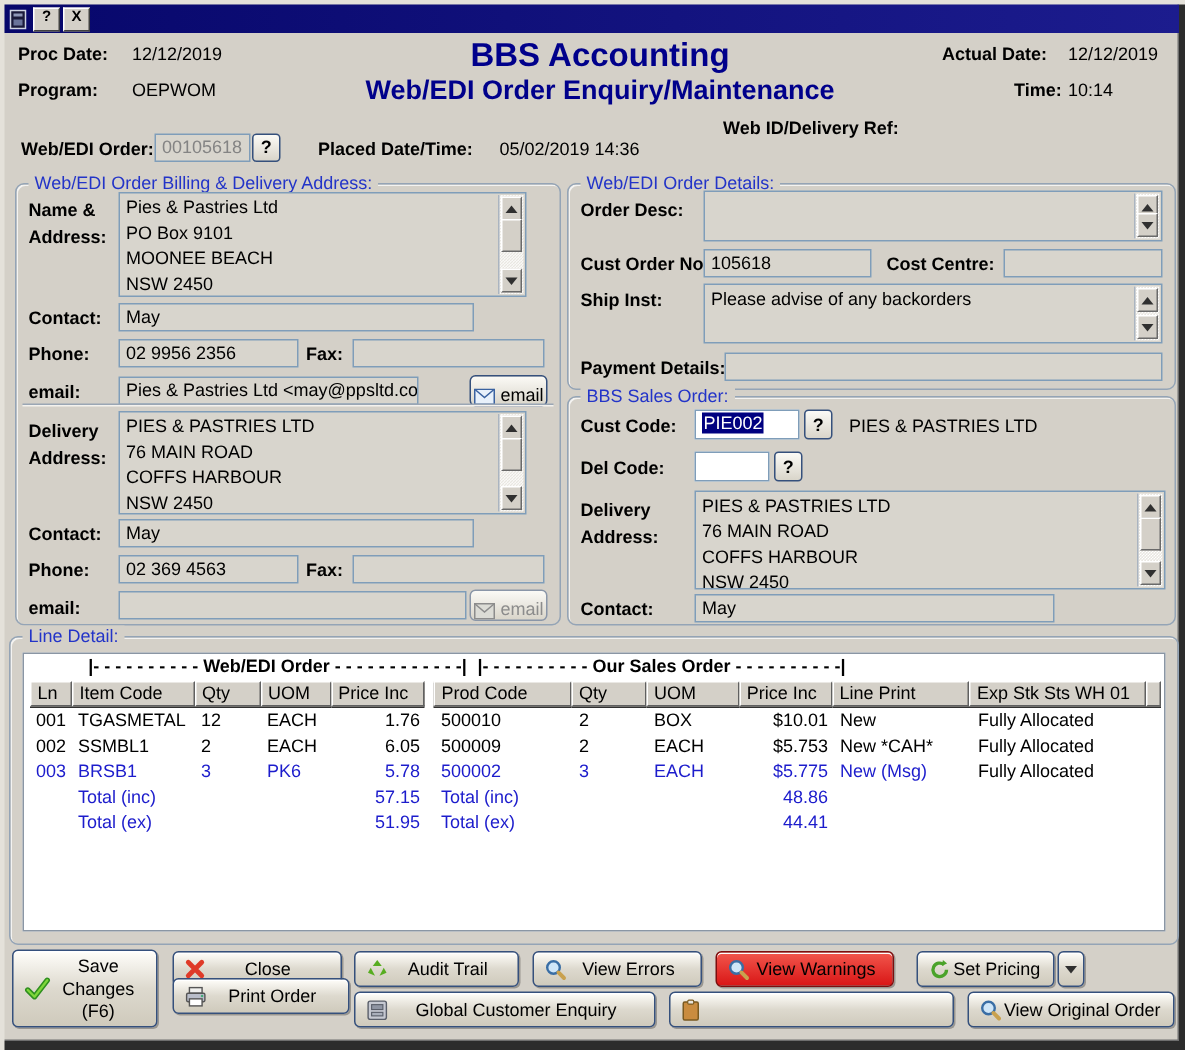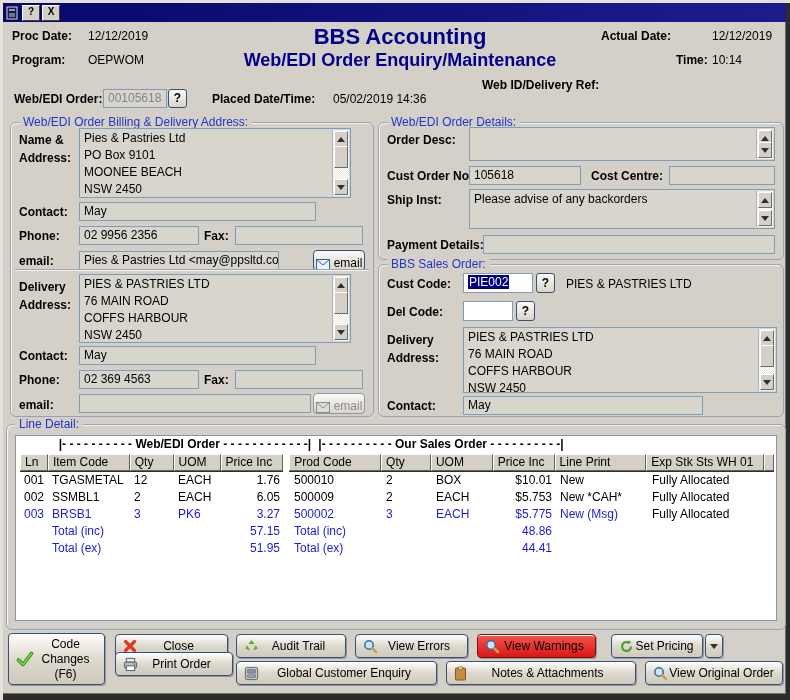--- a/index.html
+++ b/index.html
@@ -131,21 +131,21 @@
     <span class="tbtn">?</span>
     <span class="tbtn">X</span>
   </div>
 
   <span class="abs b" style="left:12px;top:29px;">Proc Date:</span>
   <span class="abs" style="left:88px;top:29px;">12/12/2019</span>
   <span class="abs b" style="left:12px;top:53px;">Program:</span>
   <span class="abs" style="left:88px;top:53px;">OEPWOM</span>
   <div class="abs heading" style="left:170px;top:50px;width:460px;font-size:18px;">Web/EDI Order Enquiry/Maintenance</div>
   <div class="abs heading" style="left:170px;top:24px;width:460px;font-size:22px;">BBS Accounting</div>
-  <span class="abs b" style="left:601px;top:29px;text-align:center;">Actual Date:</span>
+  <span class="abs b" style="left:628px;top:29px;text-align:center;">Actual Date:</span>
   <span class="abs" style="left:712px;top:29px;">12/12/2019</span>
   <span class="abs b" style="left:676px;top:53px;">Time:</span>
   <span class="abs" style="left:712px;top:53px;">10:14</span>
 
   <span class="abs b" style="left:14px;top:92px;">Web/EDI Order:</span>
   <div class="fld dis" style="left:103px;top:89px;width:64px;">00105618</div>
   <div class="qbtn" style="left:168px;top:89px;height:19px;line-height:17px;">?</div>
   <span class="abs b" style="left:212px;top:92px;">Placed Date/Time:</span>
   <span class="abs" style="left:333px;top:92px;">05/02/2019 14:36</span>
   <span class="abs b" style="left:482px;top:78px;">Web ID/Delivery Ref:</span>
@@ -334,21 +334,21 @@
             <div class="dc c7">EACH</div>
             <div class="dc c8 r">$5.753</div>
             <div class="dc c9">New *CAH*</div>
             <div class="dc c10">Fully Allocated</div>
           </div>
           <div class="drow" style="top: 70px;">
             <div class="dc c0 blue">003</div>
             <div class="dc c1 blue">BRSB1</div>
             <div class="dc c2 blue">3</div>
             <div class="dc c3 blue">PK6</div>
-            <div class="dc c4 r blue">3.27</div>
+            <div class="dc c4 r blue">5.78</div>
             <div class="gap"></div>
             <div class="dc c5 blue">500002</div>
             <div class="dc c6 blue">3</div>
             <div class="dc c7 blue">EACH</div>
             <div class="dc c8 r blue">$5.775</div>
             <div class="dc c9 blue">New (Msg)</div>
             <div class="dc c10">Fully Allocated</div>
           </div>
           <div class="drow" style="top: 87px;">
             <div class="dc c0 blue"></div>
@@ -382,21 +382,21 @@
     </div>
   </div>
 
   <div class="btn tall" style="left:8px;top:633px;width:97px;">
     <span class="icon">
       <svg width="18" height="16" viewBox="0 0 18 16">
           <path d="M2.5 9 L7 13.5 L15.5 2.5" fill="none" stroke="#2f8f1f" stroke-width="3.6" stroke-linecap="round" stroke-linejoin="round"></path>
           <path d="M2.5 9 L7 13.5 L15.5 2.5" fill="none" stroke="#7ed63a" stroke-width="1.6" stroke-linecap="round" stroke-linejoin="round"></path>
         </svg>
     </span>
-    <span class="lbl ml">Code
+    <span class="lbl ml">Save
 Changes
 (F6)</span>
   </div>
   <div class="btn" style="left:115px;top:634px;width:113px;">
     <span class="icon">
       <svg width="14" height="14" viewBox="0 0 14 14">
           <path d="M2.5 2.5 L11.5 11.5 M11.5 2.5 L2.5 11.5" stroke="#df3a28" stroke-width="3.2" stroke-linecap="round"></path>
         </svg>
     </span>
     <span class="lbl">Close</span>
@@ -464,21 +464,20 @@
     </span>
     <span class="lbl">Global Customer Enquiry</span>
   </div>
   <div class="btn" style="left:446px;top:661px;width:190px;">
     <span class="icon">
       <svg width="13" height="15" viewBox="0 0 13 15">
           <rect x="1.5" y="2" width="10" height="12" rx="1" fill="#c98c3f" stroke="#7a5a20"></rect>
           <rect x="4.5" y="0.8" width="4" height="2.6" rx="0.8" fill="#e9e5da" stroke="#7a5a20" stroke-width="0.8"></rect>
         </svg>
     </span>
-    <span class="lbl">Notes &amp; Attachments</span>
   </div>
   <div class="btn" style="left:645px;top:661px;width:138px;">
     <span class="icon">
       <svg width="15" height="15" viewBox="0 0 15 15">
           <circle cx="6" cy="6" r="4.2" fill="#cfe6f8" stroke="#3a6ea5" stroke-width="1.6"></circle>
           <line x1="9.3" y1="9.3" x2="13" y2="13" stroke="#c9a14e" stroke-width="2.6" stroke-linecap="round"></line>
         </svg>
     </span>
     <span class="lbl">View Original Order</span>
   </div>

